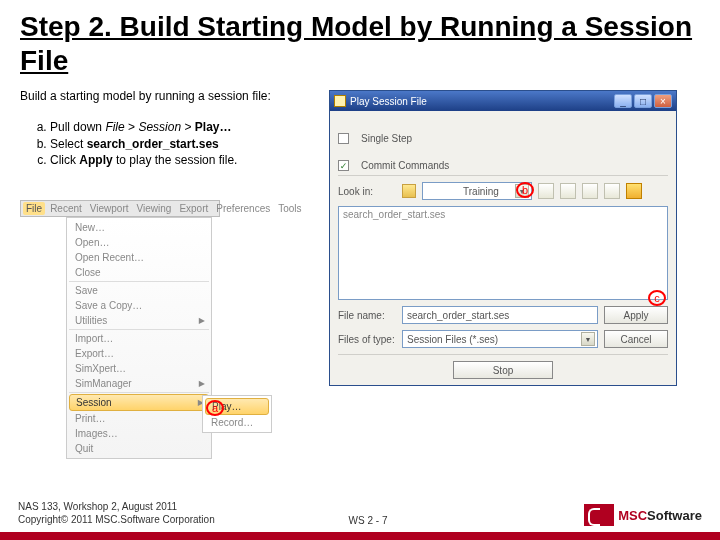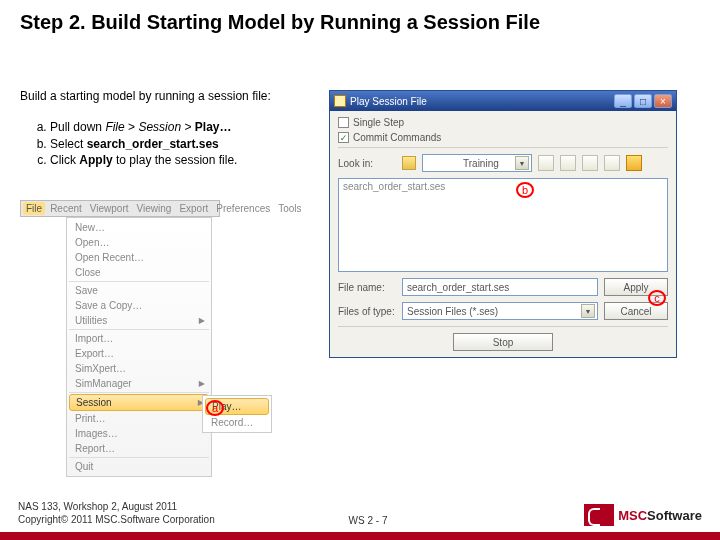--- a/index.html
+++ b/index.html
@@ -8,22 +8,23 @@
     width: 720px;
     height: 540px;
     font-family: Arial, sans-serif;
     background: #fff;
     position: relative;
     overflow: hidden;
   }
   .slide { position: relative; width: 720px; height: 540px; }
   .title {
     position: absolute; left: 20px; top: 10px; right: 20px;
-    font-size: 20px; font-weight: bold; color: #000;
+    font-size: 28px; font-weight: bold; color: #000;
     line-height: 1.2;
+    text-decoration: underline;
   }
   .body-text {
     position: absolute; left: 20px; top: 88px; width: 295px;
     font-size: 12px; color: #000; line-height: 1.4;
   }
   .body-text .intro { margin: 0 0 2px 0; }
   .body-text ol { margin: 14px; padding-left: 16px; list-style: lower-alpha; }
   .body-text li { margin: 0; }
   .italic { font-style: italic; }
   .bold { font-weight: bold; }
@@ -79,21 +80,21 @@
   .titlebar .ticon { width: 12px; height: 12px; background: #fff2b0; border: 1px solid #b08000; margin-right: 4px; }
   .titlebar .wbtns { margin-left: auto; display: flex; gap: 2px; }
   .titlebar .wbtn {
     width: 18px; height: 14px; border: 1px solid #7aa0dd;
     background: linear-gradient(#cfe0ff,#8ab0f0); border-radius: 2px;
     display: flex; align-items: center; justify-content: center;
     font-size: 10px; color: #1a2a55;
   }
   .titlebar .wbtn.close { background: linear-gradient(#f0a080,#d06040); color: #fff; }
   .dlgbody { padding: 6px 8px; }
-  .chkrow { display: flex; align-items: center; gap: 4px; margin-bottom: 4px; }
+  .chkrow { display: flex; align-items: center; gap: 12px; margin-bottom: 4px; margin-top: 16px; }
   .chk { width: 11px; height: 11px; border: 1px solid #888; background: #fff; display: inline-flex; align-items: center; justify-content: center; font-size: 9px; color: #2a7a2a; }
   .sep { border-top: 1px solid #d0cfca; margin: 4px 0 6px 0; }
   .row { display: flex; align-items: center; gap: 6px; margin-bottom: 6px; }
   .row .lbl { width: 58px; }
   .field {
     border: 1px solid #7a9cc6; background: #fff; height: 18px;
     padding: 0 4px; display: flex; align-items: center; flex: 1;
     position: relative;
   }
   .field .dd { position: absolute; right: 2px; top: 1px; width: 14px; height: 14px; background: linear-gradient(#f8f8f0,#d8d8c8); border: 1px solid #b0b0a0; font-size: 7px; display:flex; align-items:center; justify-content:center; }
@@ -197,21 +198,20 @@
       <div class="mi sep-after"><span>SimManager</span><span class="arrow">▶</span></div>
       <div class="mi hl" style="position:relative;">
         <span>Session</span><span class="arrow">▶</span>
         <div class="submenu">
           <div class="mi hl">Play…</div>
           <div class="mi">Record…</div>
         </div>
       </div>
       <div class="mi">Print…</div>
       <div class="mi">Images…</div>
-      <div class="mi sep-after">Report…</div>
       <div class="mi">Quit</div>
     </div>
   </div>
 </div>
 
 <div class="dialog">
   <div class="titlebar">
     <div class="ticon"></div>
     <div>Play Session File</div>
     <div class="wbtns">

